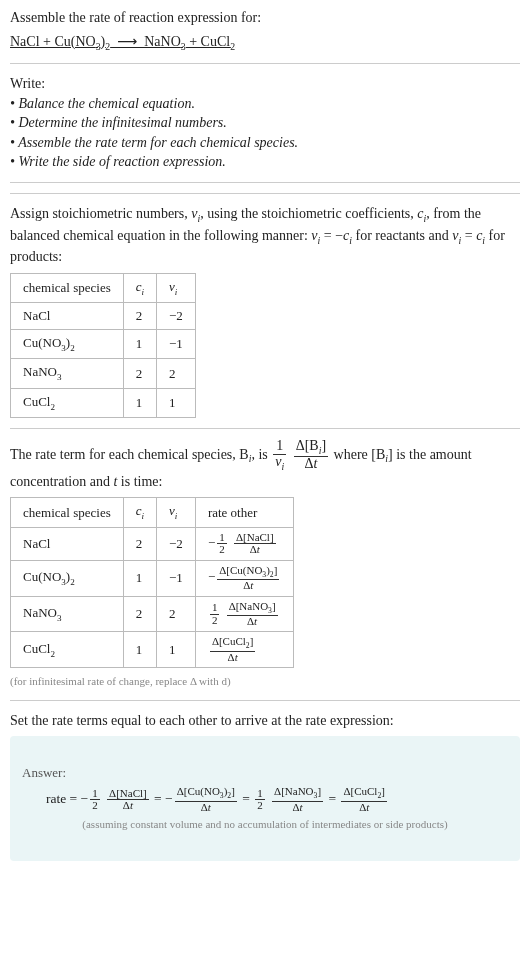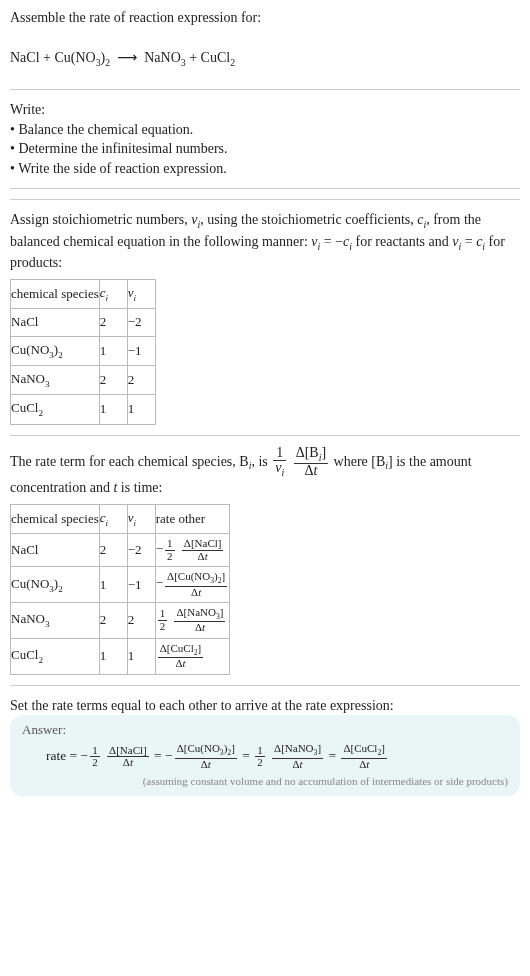--- a/index.html
+++ b/index.html
@@ -20,82 +20,83 @@
   }
   sub { font-size: 0.7em; vertical-align: sub; }
   .ital { font-style: italic; font-family: Georgia, serif; }
   table.data {
     border-collapse: collapse;
     margin: 6px 0;
     font-size: 13px;
   }
   table.data th, table.data td {
     border: 1px solid #bbb;
-    padding: 4px 0;
+    padding: 4px 12px;
     text-align: left;
     vertical-align: middle;
     min-width: 28px;
   }
   table.data th {
     font-weight: normal;
     background: #fff;
   }
   .note {
     font-size: 11px;
     color: #888;
   }
   .answerbox {
     background: #eaf5f6;
-    border-radius: 13px;
-    padding: 6px 12px;
-    margin-top: 0;
+    border-radius: 4px;
+    padding: 28px 12px;
+    margin-top: 6px;
   }
   .answerbox .label {
     font-size: 13px;
     color: #555;
     margin-bottom: 4px;
   }
   .answerbox .rate {
     font-size: 13.5px;
     margin: 4px 0 4px 24px;
   }
   .answerbox .assume {
     font-size: 11px;
     color: #888;
-    text-align: right;
+    text-align: center;
   }
   .frac {
     display: inline-block;
     vertical-align: middle;
     text-align: center;
     font-size: 11px;
     line-height: 1.05;
     margin: 0 2px;
   }
   .frac .num { display:block; border-bottom:1px solid #333; padding:0 2px; }
   .frac .den { display:block; padding:0 2px; }
   .fracbig { font-size: 14px; }
-  .eqline { margin: 20px 0; }
-  ul.plan { list-style: none; padding-left: 0; }
+  .eqline { margin: 4px 0; text-decoration: underline; }
+  ul.plan { list-style: none; padding-left: 0; font-style: italic; }
   ul.plan li::before { content: "• "; }
 </style>
 </head>
 <body>
 
 <div class="section">
   <div>Assemble the rate of reaction expression for:</div>
   <div class="eqline">NaCl + Cu(NO<sub>3</sub>)<sub>2</sub> &nbsp;⟶&nbsp; NaNO<sub>3</sub> + CuCl<sub>2</sub></div>
 </div>
 <hr class="divider">
 
 <div class="section">
   <div>Write:</div>
   <ul class="plan">
     <li>Balance the chemical equation.</li>
     <li>Determine the infinitesimal numbers.</li>
+    <li>Assemble the rate term for each chemical species.</li>
     <li>Write the side of reaction expression.</li>
   </ul>
 </div>
 <hr class="divider">
 
 <div class="section">
 </div>
 <hr class="divider">
 
 <div class="section">
@@ -161,20 +162,21 @@
       <td><span class="frac"><span class="num">1</span><span class="den">2</span></span> <span class="frac"><span class="num">Δ[NaNO<sub>3</sub>]</span><span class="den">Δ<span class="ital">t</span></span></span></td>
     </tr>
     <tr>
       <td>CuCl<sub>2</sub></td>
       <td>1</td>
       <td>1</td>
       <td><span class="frac"><span class="num">Δ[CuCl<sub>2</sub>]</span><span class="den">Δ<span class="ital">t</span></span></span></td>
     </tr>
   </tbody>
     </table>
+  <div class="note">(for infinitesimal rate of change, replace Δ with d)</div>
 </div>
 <hr class="divider">
 
 <div class="section">
   <div>Set the rate terms equal to each other to arrive at the rate expression:</div>
   <div class="answerbox">
     <div class="label">Answer:</div>
     <div class="rate">rate = −<span class="frac"><span class="num">1</span><span class="den">2</span></span> <span class="frac"><span class="num">Δ[NaCl]</span><span class="den">Δ<span class="ital">t</span></span></span> = −<span class="frac"><span class="num">Δ[Cu(NO<sub>3</sub>)<sub>2</sub>]</span><span class="den">Δ<span class="ital">t</span></span></span> = <span class="frac"><span class="num">1</span><span class="den">2</span></span> <span class="frac"><span class="num">Δ[NaNO<sub>3</sub>]</span><span class="den">Δ<span class="ital">t</span></span></span> = <span class="frac"><span class="num">Δ[CuCl<sub>2</sub>]</span><span class="den">Δ<span class="ital">t</span></span></span></div>
     <div class="assume">(assuming constant volume and no accumulation of intermediates or side products)</div>
   </div>

